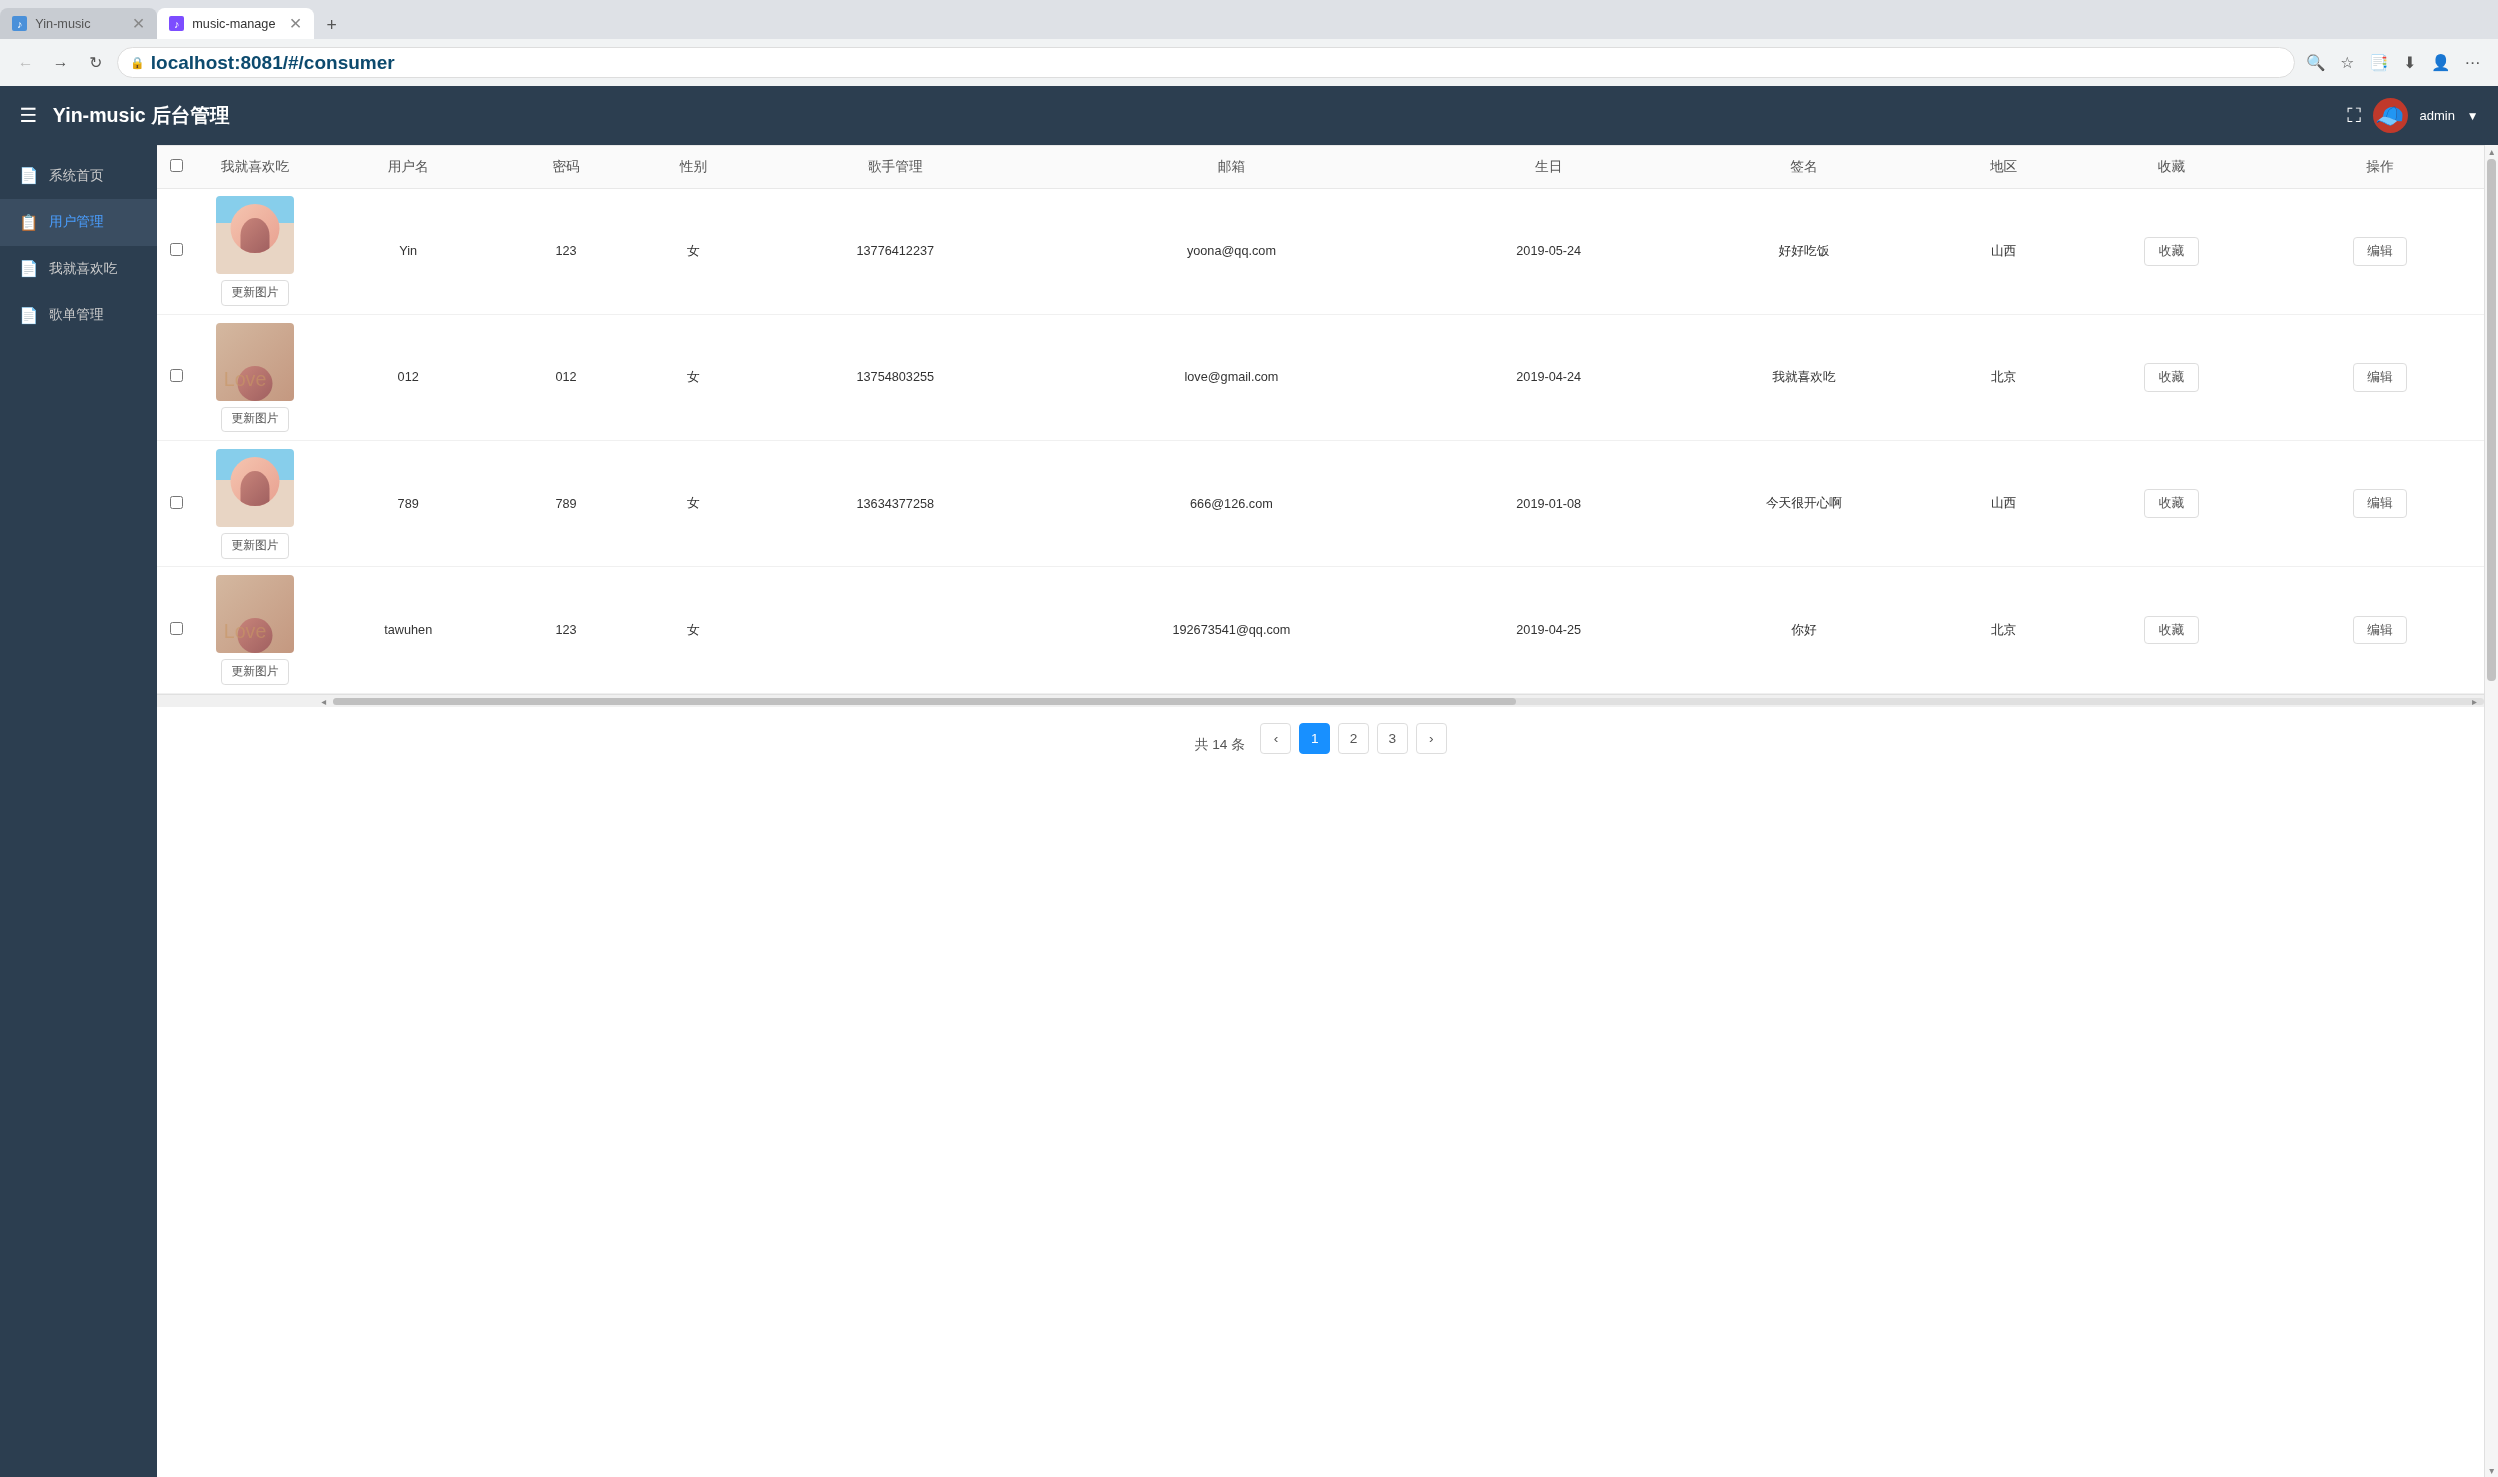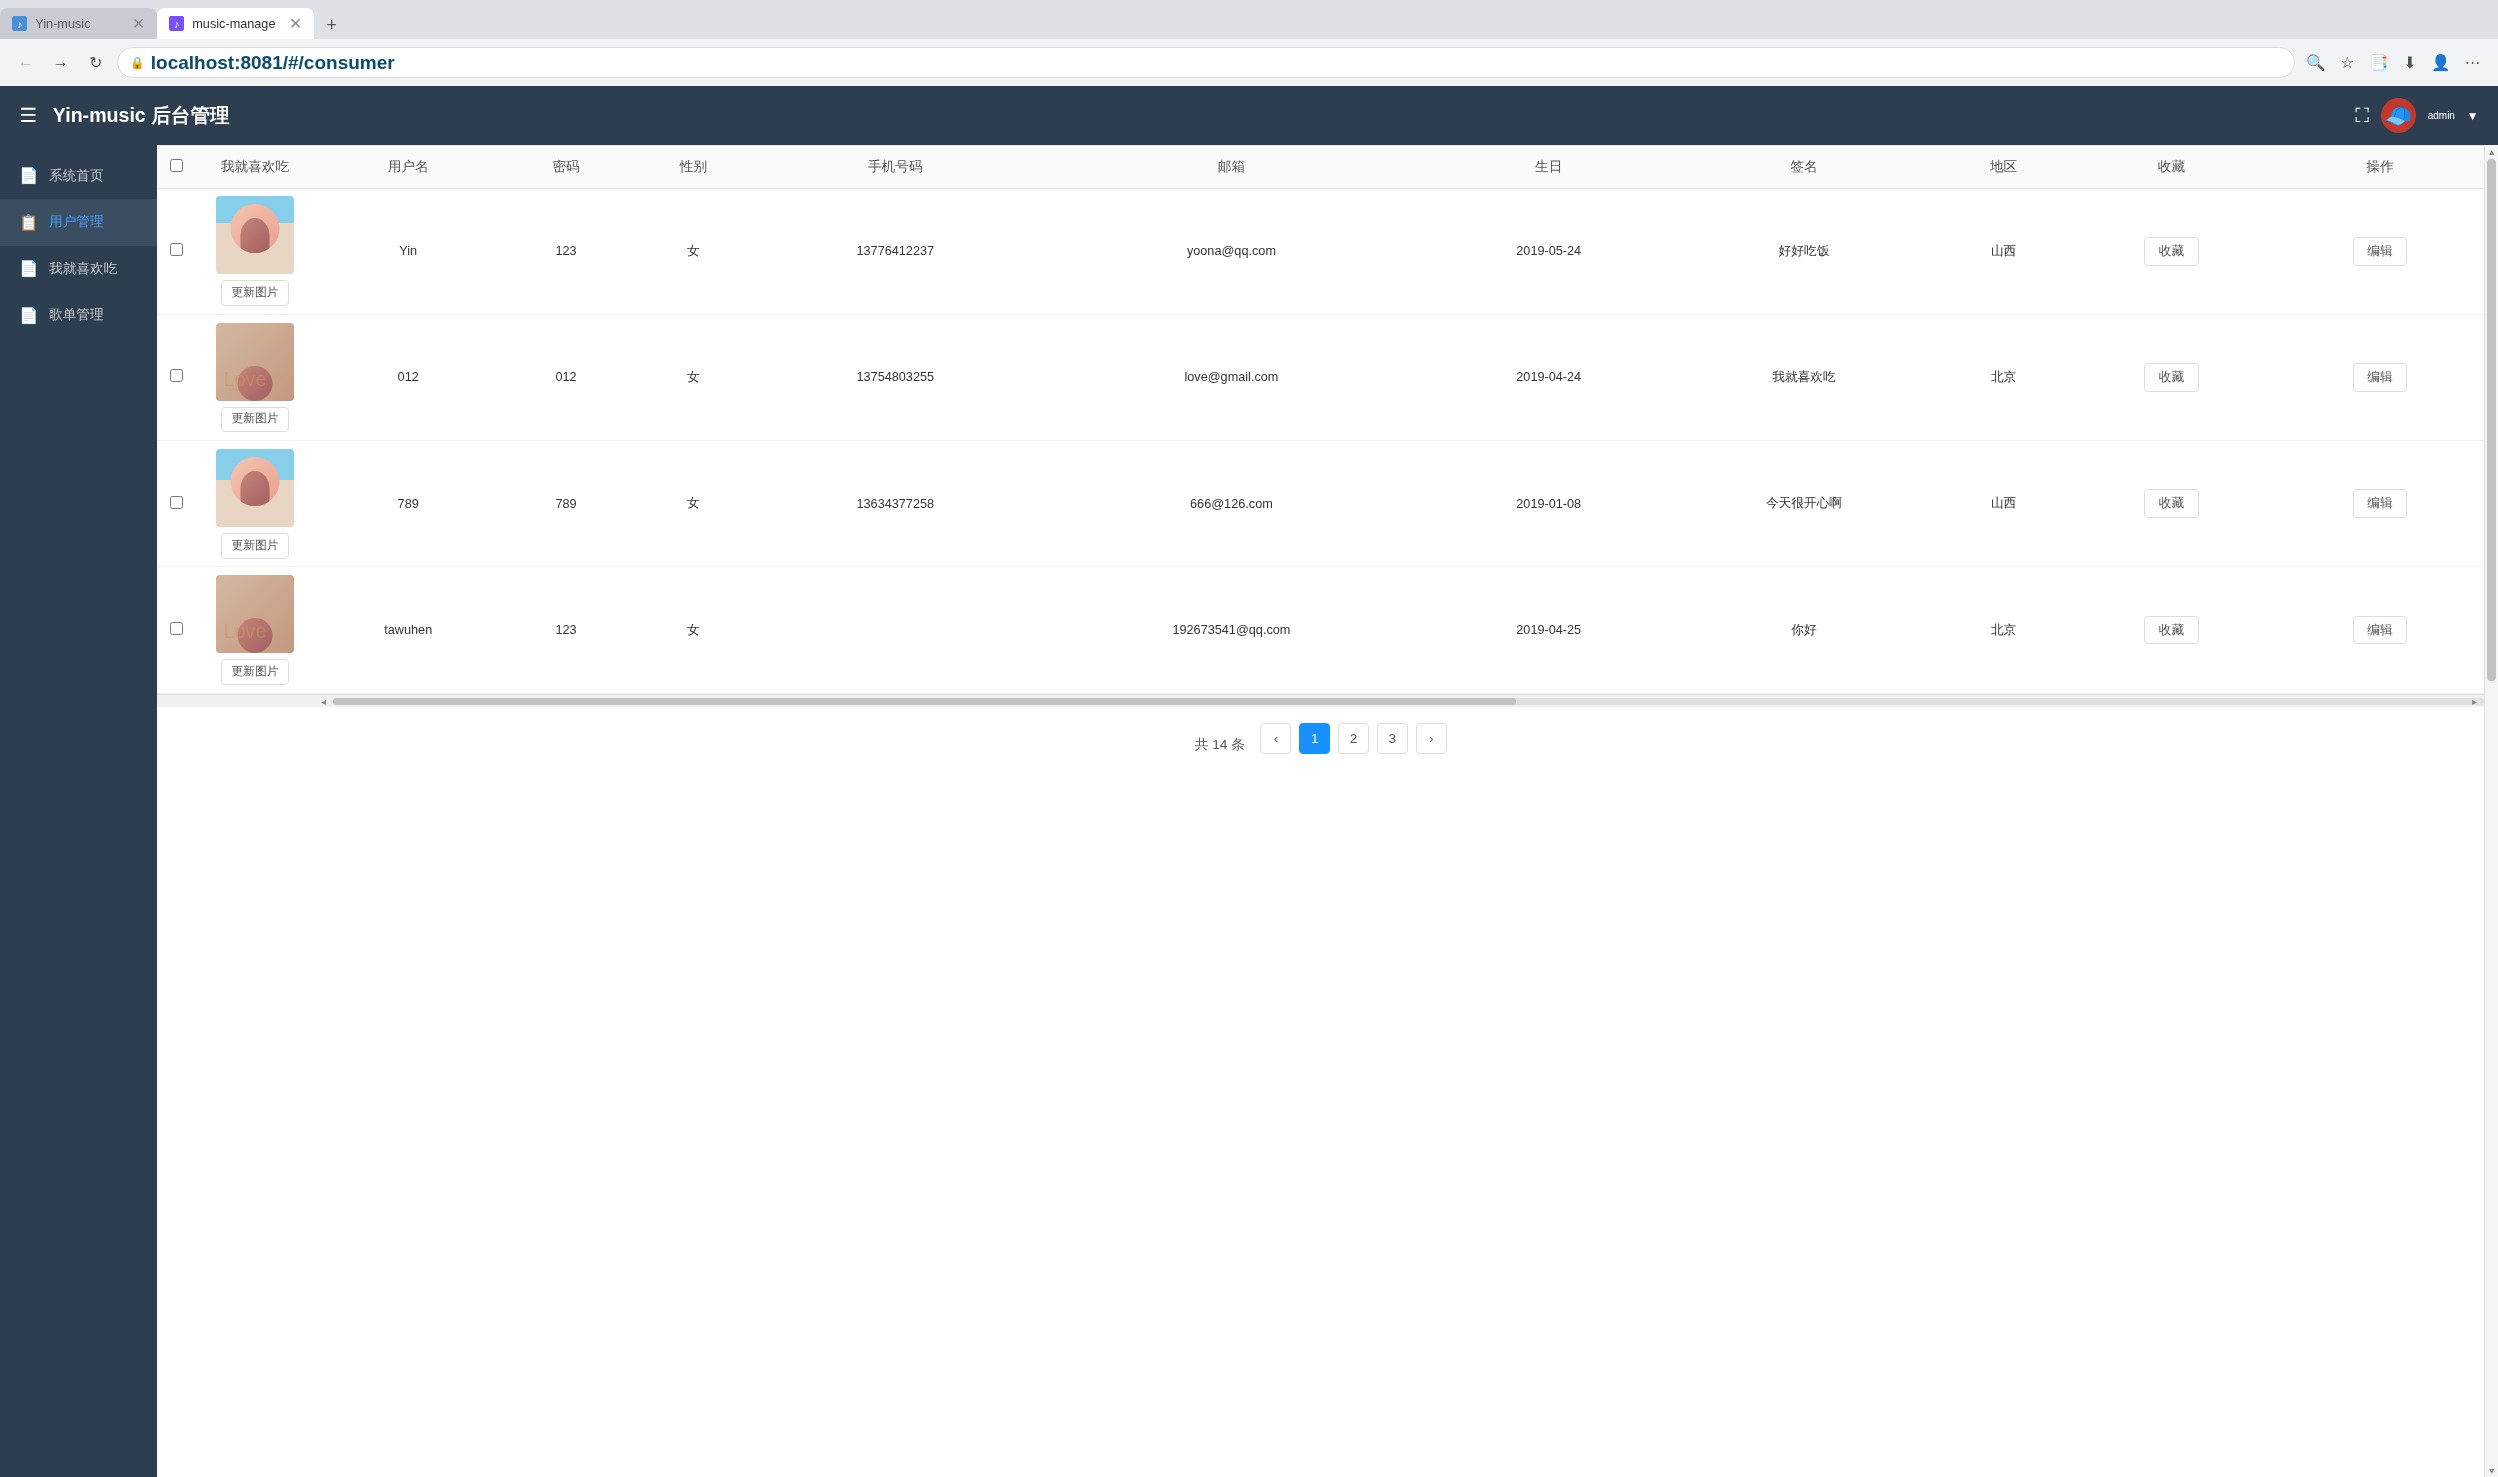--- a/index.html
+++ b/index.html
@@ -26,21 +26,21 @@
     .browser-action-btn { width: 27.4px; height: 27.4px; display: flex; align-items: center; justify-content: center; color: #555; font-size: 15.7px; cursor: pointer; border-radius: 50%; border: none; background: none; }
 
     
     .app-wrapper { display: flex; flex-direction: column; height: calc(100vh - 86px); }
     .app-header { background: #2c3e50; color: #fff; display: flex; align-items: center; padding: 0 19.6px; height: 59px; flex-shrink: 0; }
     .app-header .menu-icon { font-size: 19.6px; margin-right: 15.7px; cursor: pointer; }
     .app-header .app-title { font-size: 19.6px; font-weight: bold; flex: 1; }
     .app-header .header-actions { display: flex; align-items: center; gap: 11.8px; }
     .fullscreen-btn { color: #fff; font-size: 19.6px; cursor: pointer; }
     .user-avatar { width: 35px; height: 35px; border-radius: 50%; background: #c0392b; overflow: hidden; display: flex; align-items: center; justify-content: center; font-size: 19.6px; }
-    .admin-name { color: #fff; font-size: 10px; cursor: pointer; }
+    .admin-name { color: #fff; font-size: 13px; cursor: pointer; }
     .dropdown-arrow { color: #fff; font-size: 11.8px; }
 
     .app-body { display: flex; flex: 1; overflow: hidden; }
 
     
     .sidebar { width: 157px; background: #2c3e50; color: #fff; flex-shrink: 0; padding-top: 7.8px; }
     .sidebar-item { display: flex; align-items: center; padding: 13.7px 19.6px; gap: 9.8px; cursor: pointer; font-size: 13.7px; color: #ccc; }
     .sidebar-item.active { color: #4a9eff; background: #3a4d61; }
     .sidebar-item .sidebar-icon { font-size: 15.7px; }
 
@@ -154,21 +154,21 @@
         <table>
           <thead>
             <tr>
               <th class="checkbox-cell">
                 <input type="checkbox" style="">
               </th>
               <th>我就喜欢吃</th>
               <th>用户名</th>
               <th>密码</th>
               <th>性别</th>
-              <th>手机号码</th>
+              <th>歌手管理</th>
               <th>邮箱</th>
               <th>生日</th>
               <th>签名</th>
               <th>地区</th>
               <th>收藏</th>
               <th>操作</th>
             </tr>
           </thead>
           <tbody id="table-body">
 

